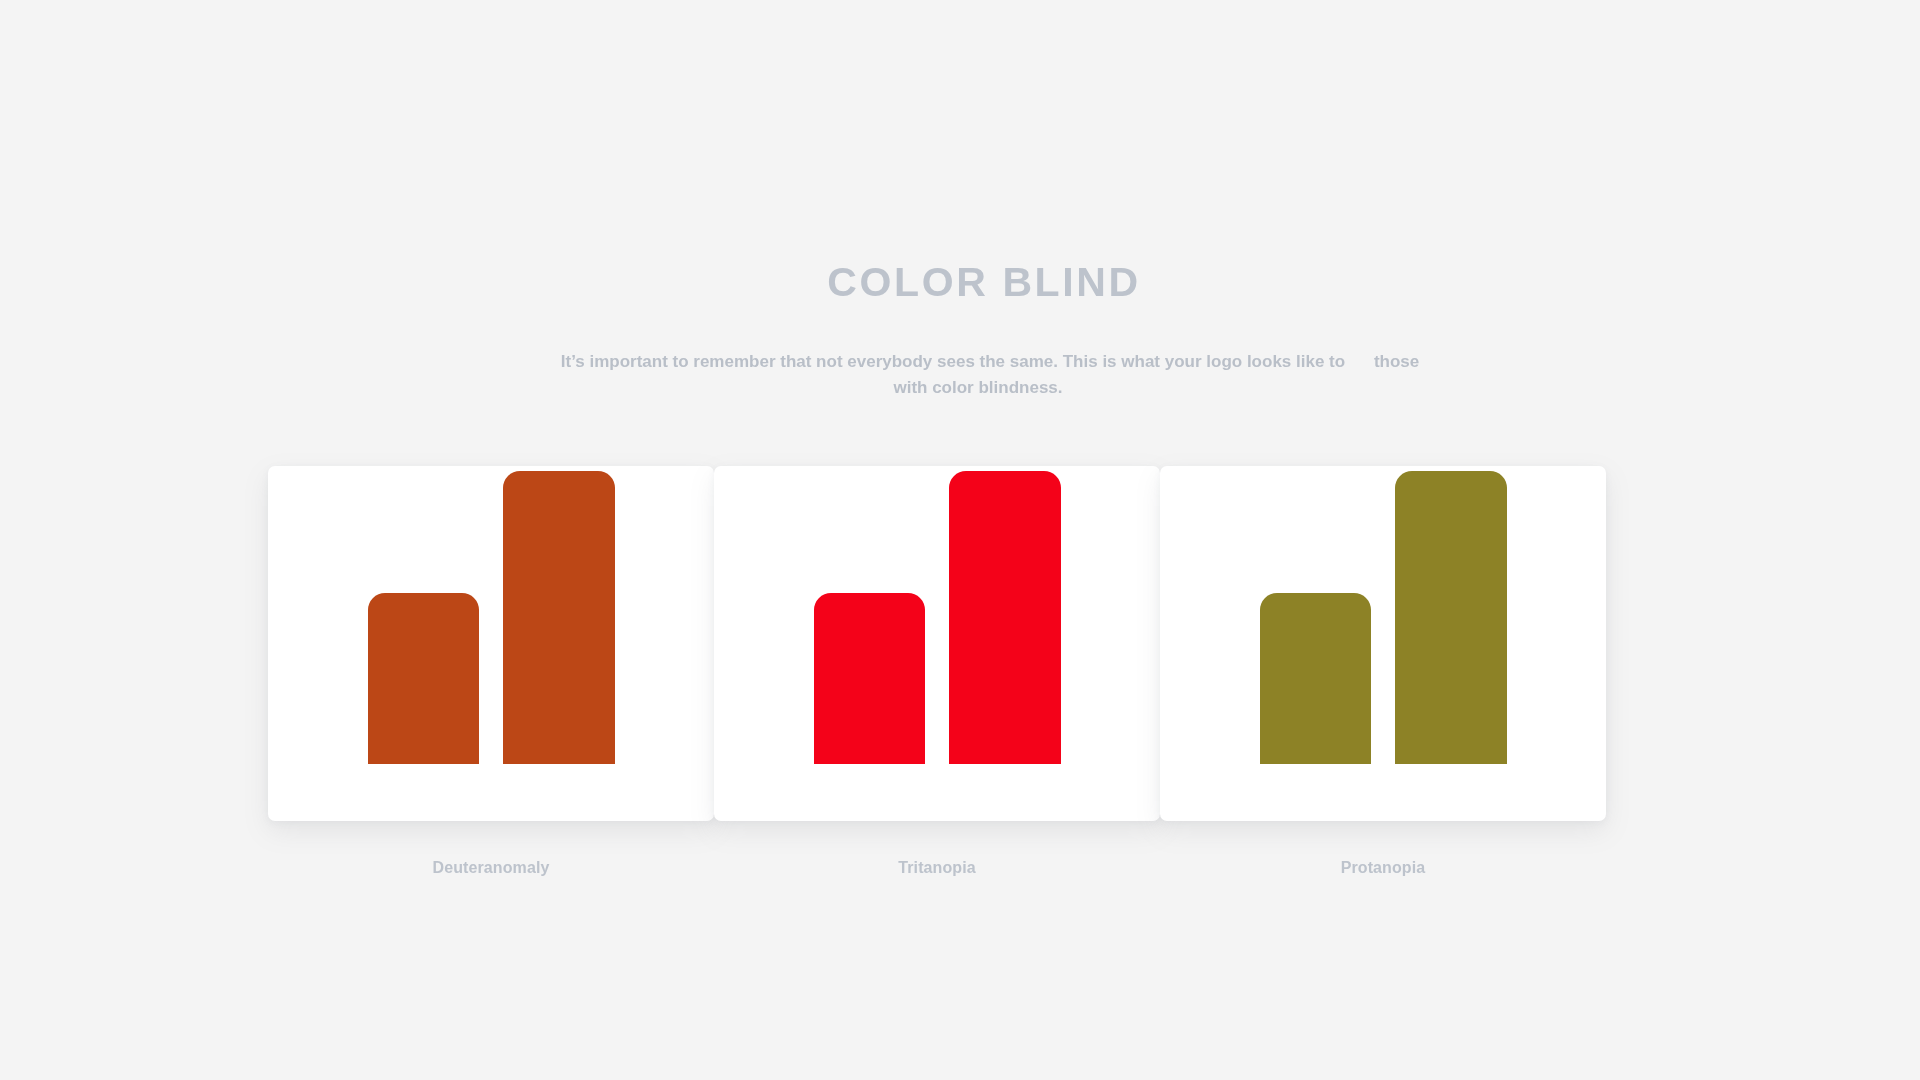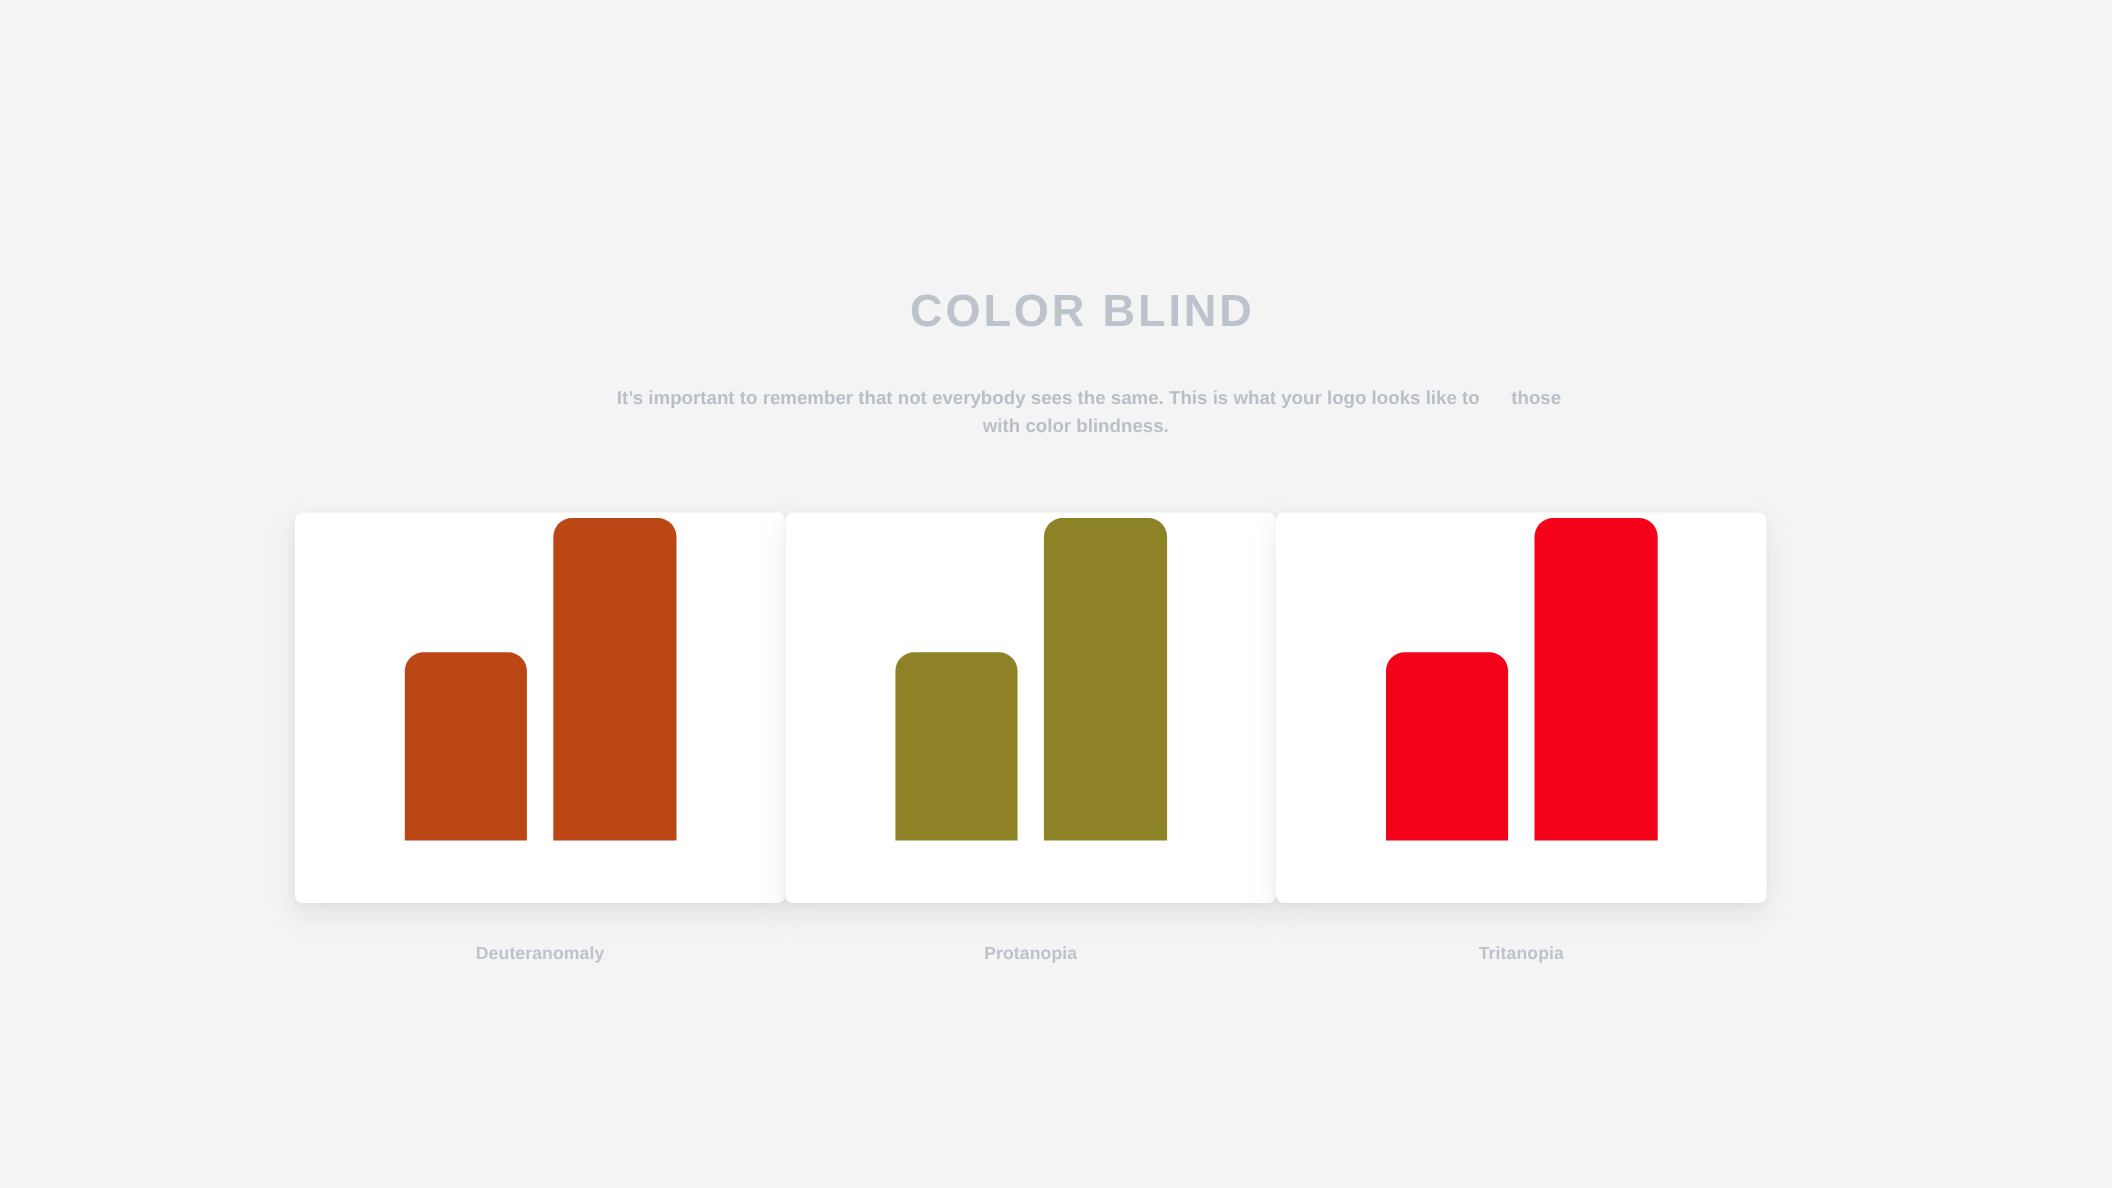--- a/index.html
+++ b/index.html
@@ -146,33 +146,33 @@
           <span class="logo-bar gap"></span>
           <span class="logo-bar tall" style="background: rgb(188, 71, 22);"></span>
         </div>
       </div>
       <div class="card-label" style="color: rgb(189, 195, 204);">Deuteranomaly</div>
     </div>
 
     <div class="card-cell">
       <div class="card" style="background: rgb(255, 255, 255);">
         <div class="logo">
+          <span class="logo-bar short" style="background: rgb(244, 2, 25);"></span>
+          <span class="logo-bar gap"></span>
+          <span class="logo-bar tall" style="background: rgb(244, 2, 25);"></span>
+        </div>
+      </div>
+      <div class="card-label" style="color: rgb(189, 195, 204);">Tritanopia</div>
+    </div>
+
+    <div class="card-cell">
+      <div class="card" style="background: rgb(255, 255, 255);">
+        <div class="logo">
           <span class="logo-bar short" style="background: rgb(141, 130, 38);"></span>
           <span class="logo-bar gap"></span>
           <span class="logo-bar tall" style="background: rgb(141, 130, 38);"></span>
         </div>
       </div>
       <div class="card-label" style="color: rgb(189, 195, 204);">Protanopia</div>
     </div>
 
-    <div class="card-cell">
-      <div class="card" style="background: rgb(255, 255, 255);">
-        <div class="logo">
-          <span class="logo-bar short" style="background: rgb(244, 2, 25);"></span>
-          <span class="logo-bar gap"></span>
-          <span class="logo-bar tall" style="background: rgb(244, 2, 25);"></span>
-        </div>
-      </div>
-      <div class="card-label" style="color: rgb(189, 195, 204);">Tritanopia</div>
-    </div>
-
   </div>
 </div>
 
 </body></html>

